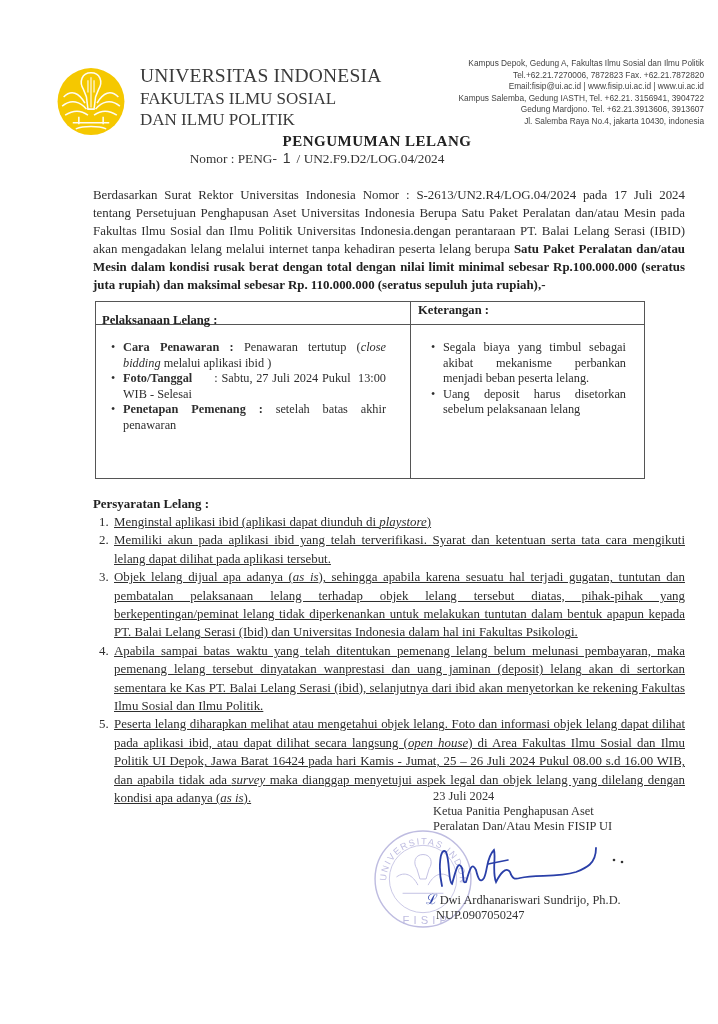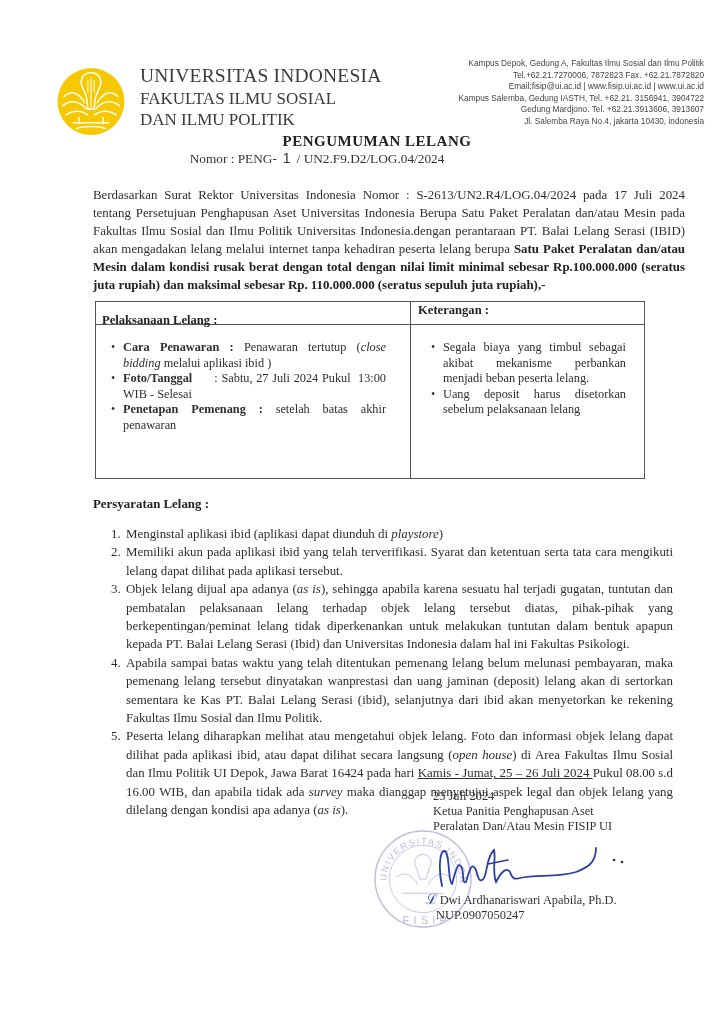--- a/index.html
+++ b/index.html
@@ -27,21 +27,21 @@
   .th { position:absolute; top:11px; font-weight:bold; font-size:12.6px; color:#222; }
   .cell { position:absolute; top:26px; font-size:12.3px; line-height:15.6px; color:#2e2e2e; }
   .cell ul { margin:12px; padding:0 0 0 13px; list-style:none; }
   .cell li { position:relative; text-align:justify; }
   .cell li::before { content:"\2022"; position:absolute; left:-12px; top:0; font-size:12px; }
   .cell.left { left:2px; width:300px; }
   .cell.right { left:322px; width:220px; }
   
   .req-title { left:93px; top:497px; font-weight:bold; font-size:12.9px; color:#222; }
   .req-list { left:97px; top:513px; width:588px; font-size:12.9px; line-height:18.4px; color:#2e2e2e; }
-  .req-list ol { margin:12px; padding:0 0 0 15px; }
+  .req-list ol { margin:0; padding:0 0 0 15px;text-decoration:underline; }
   .req-list li { text-align:justify; padding-left:2px; }
   .req-list li::marker { font-size:12.9px; }
   .u { text-decoration:underline; }
   
   .sig { left:433px; top:789px; font-size:12.4px; line-height:15px; color:#333; }
   .stamp { left:372px; top:828px; width:102px; height:102px; opacity:0.55; }
   .signature { left:436px; top:838px; width:190px; height:55px; }
   .signer { left:426px; top:892px; font-size:12.4px; line-height:15px; color:#333; }
 </style>
 </head>
@@ -145,15 +145,15 @@
 </svg>
 
 <svg class="abs signature" viewBox="0 0 190 55">
   <path d="M6 48 C2 30 4 8 10 14 C14 22 12 44 16 46 C20 32 22 22 26 30 C28 38 26 46 30 44 C34 30 36 24 40 32 C42 40 44 46 48 40 C52 32 50 20 58 12 C60 18 56 34 60 44 C64 36 70 28 74 34 C76 40 78 42 84 40 C100 36 120 40 140 34 C150 30 160 26 160 10" fill="none" stroke="#2a3fa8" stroke-width="1.8" stroke-linecap="round"></path>
   <path d="M52 26 L72 22" fill="none" stroke="#2a3fa8" stroke-width="1.6" stroke-linecap="round"></path>
   <circle cx="178" cy="22" r="1.3" fill="#333"></circle>
   <circle cx="186" cy="24" r="1.3" fill="#333"></circle>
 </svg>
 
 <div class="abs signer">
-  <div><span style="font-family:'DejaVu Serif',serif;color:#2a3fa8;font-size:14px;margin-right:2px">ℒ</span><span>Dwi Ardhanariswari Apabila, Ph.D.</span></div>
+  <div><span style="font-family:'DejaVu Serif',serif;color:#2a3fa8;font-size:14px;margin-right:2px">ℒ</span><span>Dwi Ardhanariswari Sundrijo, Ph.D.</span></div>
   <div style="padding-left:10px">NUP.0907050247</div>
 </div>
 
 </body></html>

